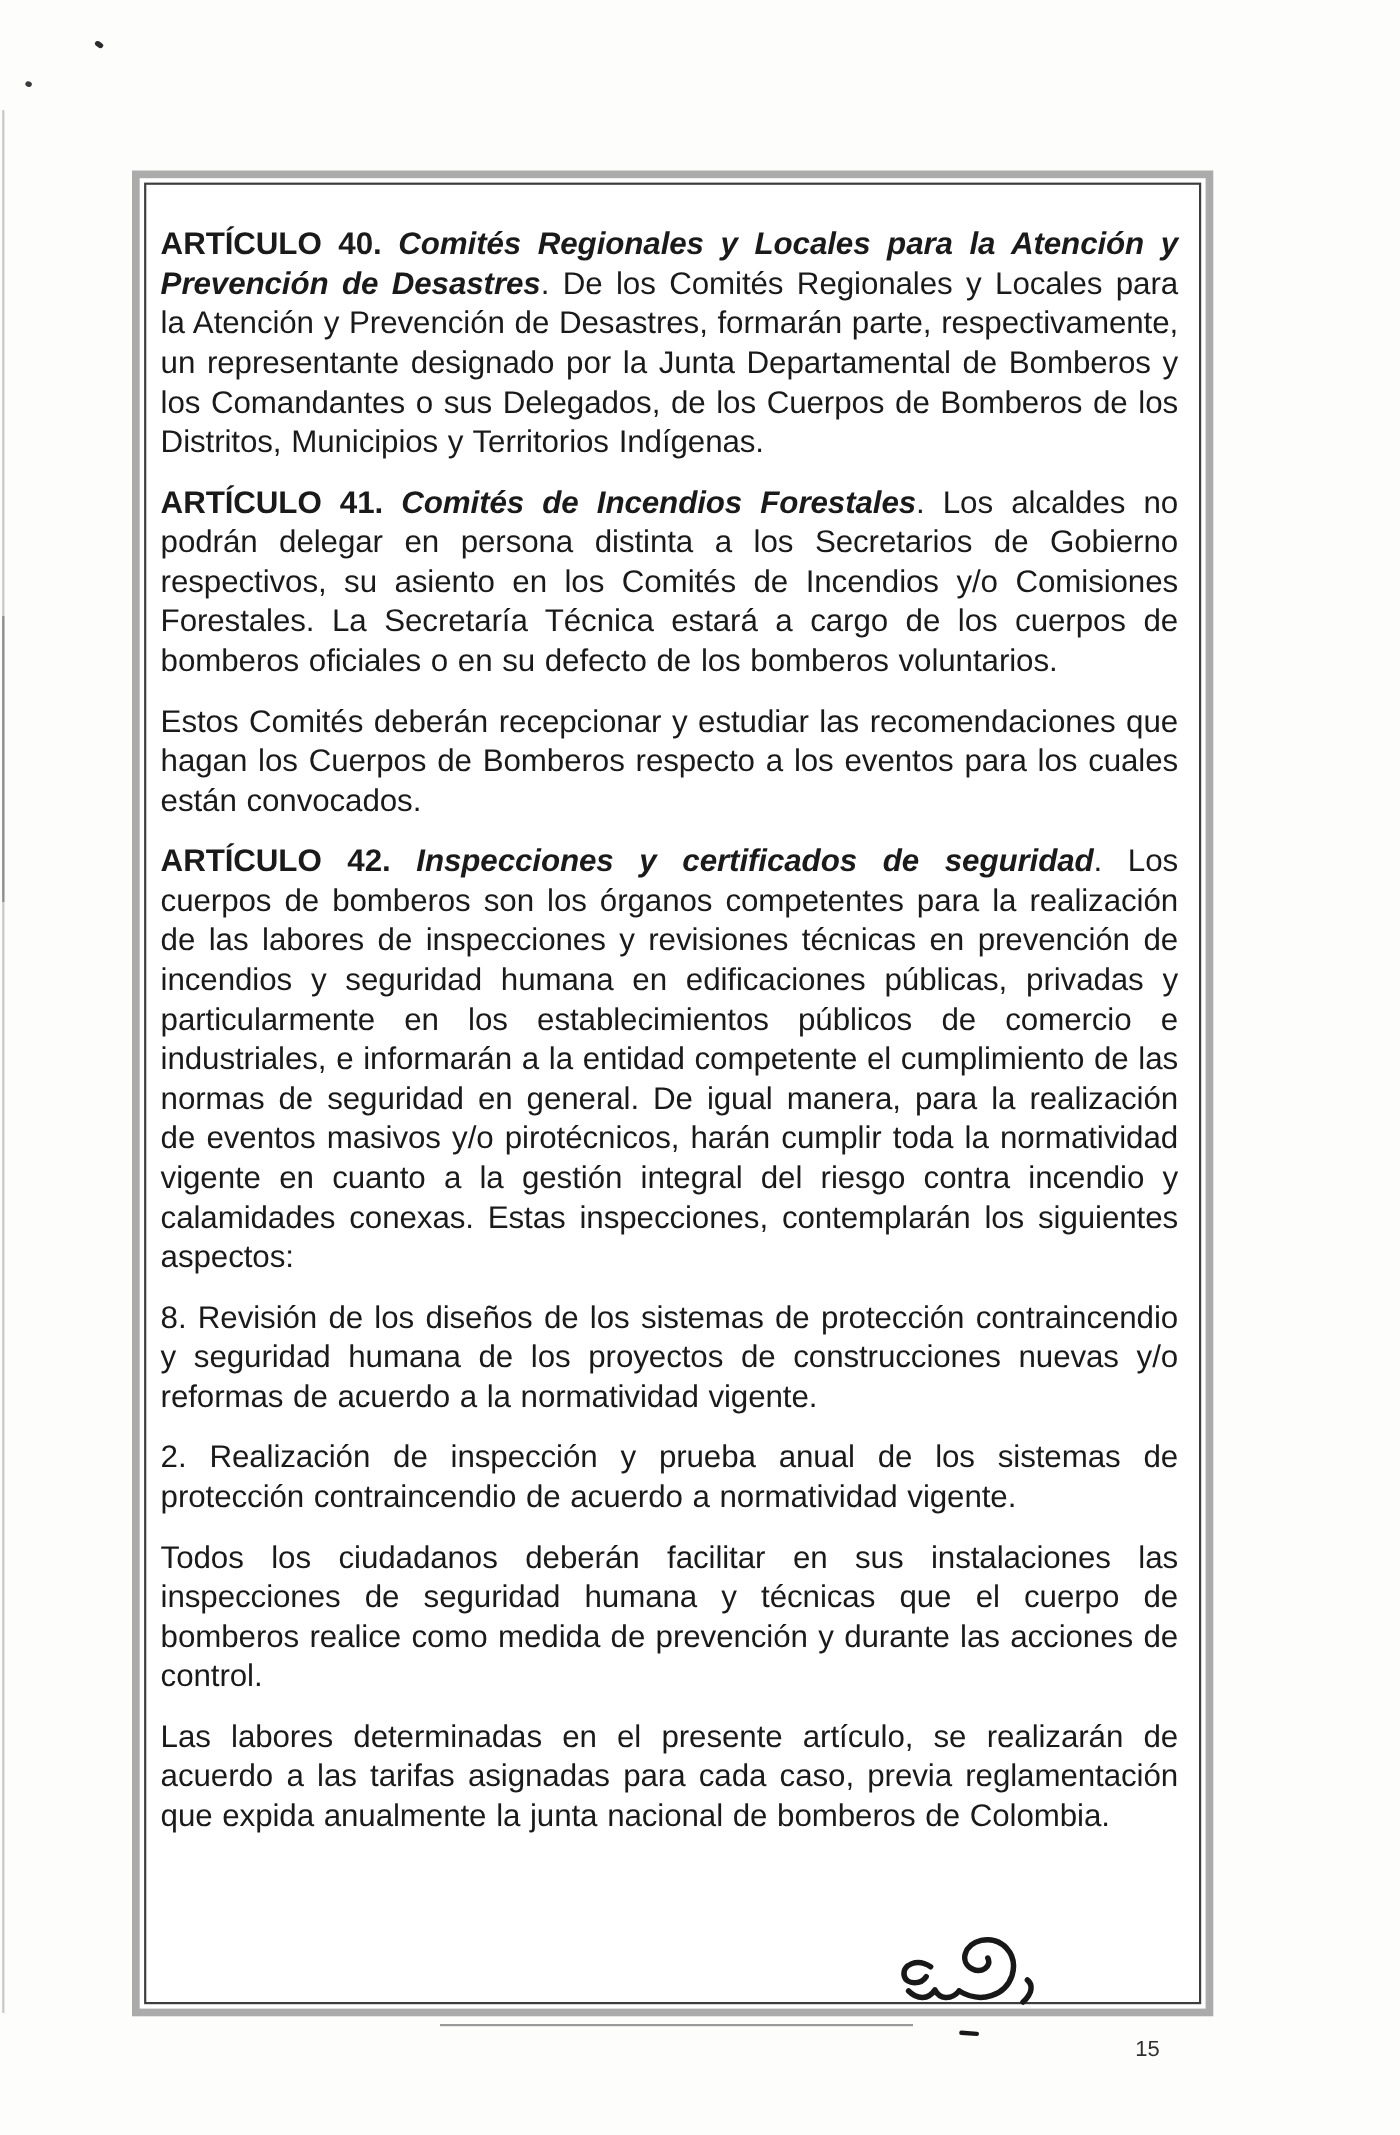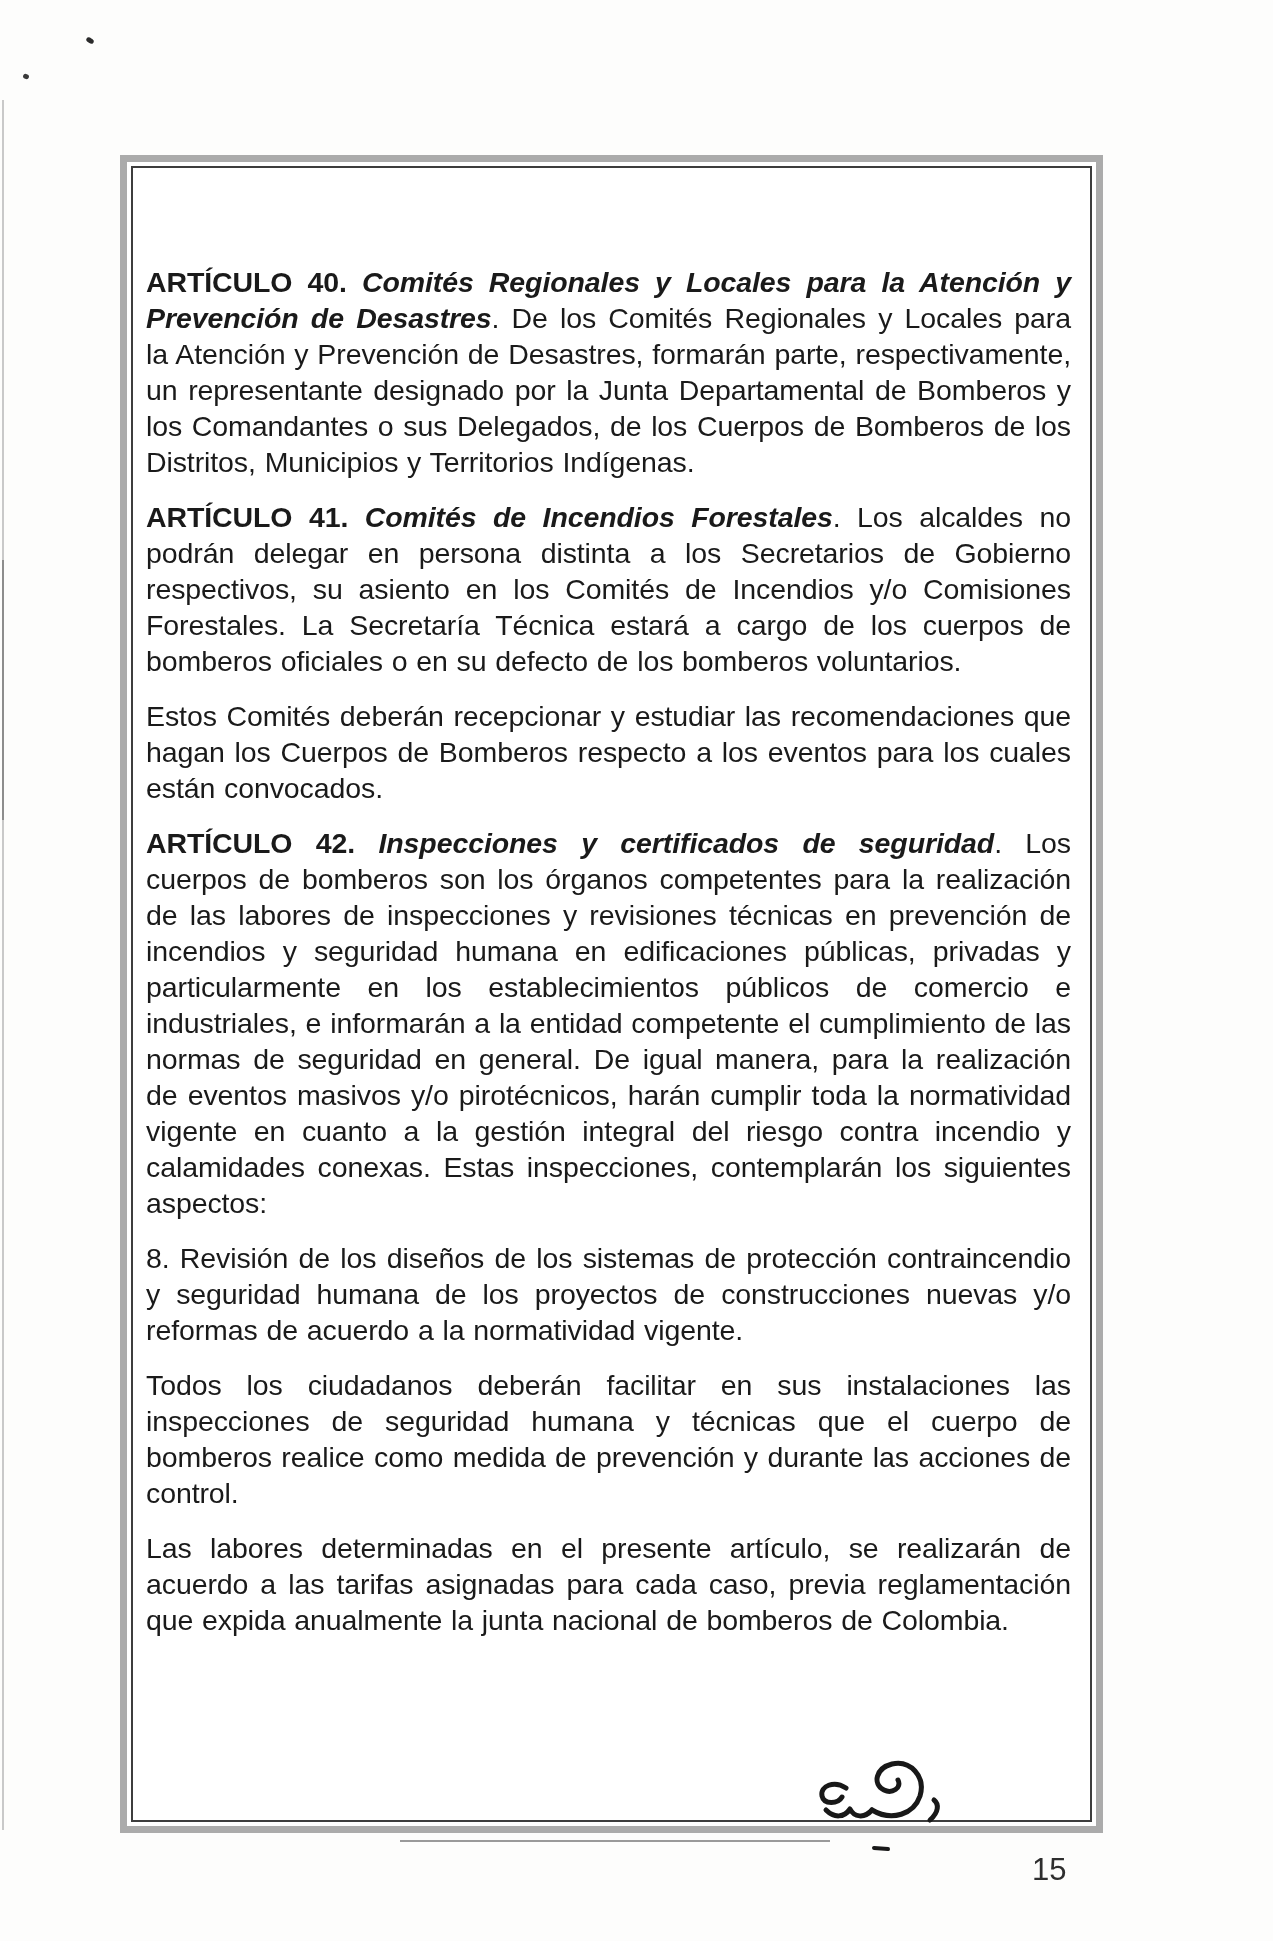--- a/index.html
+++ b/index.html
@@ -25,39 +25,39 @@
     position: absolute;
     left: 4px; top: 4px; right: 4px; bottom: 4px;
     border: 2px solid #3d3d3d;
     box-sizing: border-box;
   }
 
   .content {
     position: absolute;
     left: 146px; top: 168px;
     width: 925px;
-    padding-top: 96px;
+    padding-top: 36px;
     color: #1a1a1a;
   }
   .para {
     margin: 0 0 19px 0;
     font-size: 28.5px;
     line-height: 36px;
     text-align: justify;
     letter-spacing: -0.1px;
     word-spacing: 1px;
   }
   .para span.bold        { font-weight: 700; }
   .para span.bolditalic  { font-weight: 700; font-style: italic; }
   .para span.normal      { font-weight: 400; }
 
   .page-number {
     position: absolute;
     left: 1032px; top: 1852px;
-    font-size: 31px;
+    font-size: 20px;
     color: #2e2e2e;
   }
 
   .signature {
     position: absolute;
     left: 812px; top: 1752px;
     width: 160px; height: 105px;
   }
 
   
@@ -103,20 +103,21 @@
     <div class="frame-inner"></div>
   </div>
   <div class="stray-bottom"></div>
 
   <div class="content">
       <p class="para"><span class="bold">ARTÍCULO 40. </span><span class="bolditalic">Comités Regionales y Locales para la Atención y Prevención de Desastres</span><span class="normal">. De los Comités Regionales y Locales para la Atención y Prevención de Desastres, formarán parte, respectivamente, un representante designado por la Junta Departamental de Bomberos y los Comandantes o sus Delegados, de los Cuerpos de Bomberos de los Distritos, Municipios y Territorios Indígenas.</span></p>
       <p class="para"><span class="bold">ARTÍCULO 41. </span><span class="bolditalic">Comités de Incendios Forestales</span><span class="normal">. Los alcaldes no podrán delegar en persona distinta a los Secretarios de Gobierno respectivos, su asiento en los Comités de Incendios y/o Comisiones Forestales. La Secretaría Técnica estará a cargo de los cuerpos de bomberos oficiales o en su defecto de los bomberos voluntarios.</span></p>
       <p class="para"><span class="normal">Estos Comités deberán recepcionar y estudiar las recomendaciones que hagan los Cuerpos de Bomberos respecto a los eventos para los cuales están convocados.</span></p>
       <p class="para"><span class="bold">ARTÍCULO 42. </span><span class="bolditalic">Inspecciones y certificados de seguridad</span><span class="normal">. Los cuerpos de bomberos son los órganos competentes para la realización de las labores de inspecciones y revisiones técnicas en prevención de incendios y seguridad humana en edificaciones públicas, privadas y particularmente en los establecimientos públicos de comercio e industriales, e informarán a la entidad competente el cumplimiento de las normas de seguridad en general. De igual manera, para la realización de eventos masivos y/o pirotécnicos, harán cumplir toda la normatividad vigente en cuanto a la gestión integral del riesgo contra incendio y calamidades conexas. Estas inspecciones, contemplarán los siguientes aspectos:</span></p>
       <p class="para"><span class="normal">8. Revisión de los diseños de los sistemas de protección contraincendio y seguridad humana de los proyectos de construcciones nuevas y/o reformas de acuerdo a la normatividad vigente.</span></p>
+      <p class="para"><span class="normal">2. Realización de inspección y prueba anual de los sistemas de protección contraincendio de acuerdo a normatividad vigente.</span></p>
       <p class="para"><span class="normal">Todos los ciudadanos deberán facilitar en sus instalaciones las inspecciones de seguridad humana y técnicas que el cuerpo de bomberos realice como medida de prevención y durante las acciones de control.</span></p>
       <p class="para"><span class="normal">Las labores determinadas en el presente artículo, se realizarán de acuerdo a las tarifas asignadas para cada caso, previa reglamentación que expida anualmente la junta nacional de bomberos de Colombia.</span></p>
     </div>
 
   <svg class="signature" viewBox="0 0 160 105" xmlns="http://www.w3.org/2000/svg">
     <g fill="none" stroke="#181818" stroke-width="5" stroke-linecap="round" stroke-linejoin="round">
 
       <path d="M 34 36 C 22 28, 8 34, 10 44 C 12 53, 26 52, 30 45"></path>
 
       <path d="M 14 58 C 22 66, 32 66, 38 57 C 42 65, 52 67, 60 58"></path>

